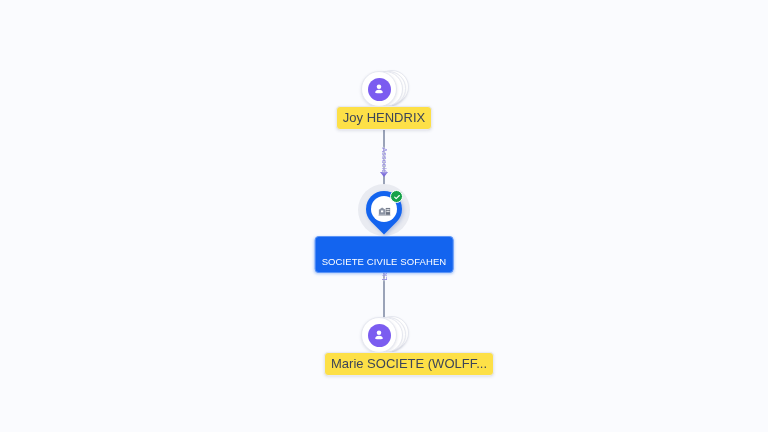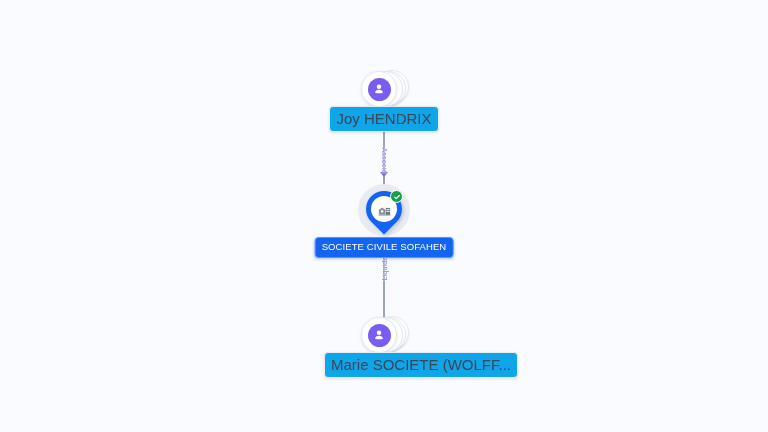--- a/index.html
+++ b/index.html
@@ -116,26 +116,26 @@
     border-radius: 50%;
     background: #7b5cf0;
     display: flex;
     align-items: center;
     justify-content: center;
   }
   .avatar-circle svg { display: block; }
 
   .node-chip {
     display: inline-block;
-    background: #0ea5e9;
+    background: #fde047;
     border: 1px solid #e8eaf2;
     border-radius: 4px;
     box-shadow: 0 1px 3px rgba(40,50,90,0.12);
     color: #3d4558;
-    font-size: 15px;
+    font-size: 13px;
     line-height: 1;
     padding: 4px 6px 5px 6px;
     white-space: nowrap;
     position: relative;
   }
   .chip-wrap {
     text-align: center;
     margin-top: -2px;
   }
 
@@ -217,21 +217,21 @@
   }
   .company-chip {
     display: inline-block;
     background: #1364ef;
     border: 1.5px solid #5b94f7;
     border-radius: 4px;
     color: #ffffff;
     font-size: 9.5px;
     line-height: 1;
     letter-spacing: 0.1px;
-    padding: 4px 6px 5px 6px;
+    padding: 20px 6px 5px 6px;
     white-space: nowrap;
     box-shadow: 0 1px 3px rgba(19,100,239,0.35);
   }
 </style>
 </head>
 <body>
 
 <div id="graph-canvas">
 
   <div class="edge edge-upper">

